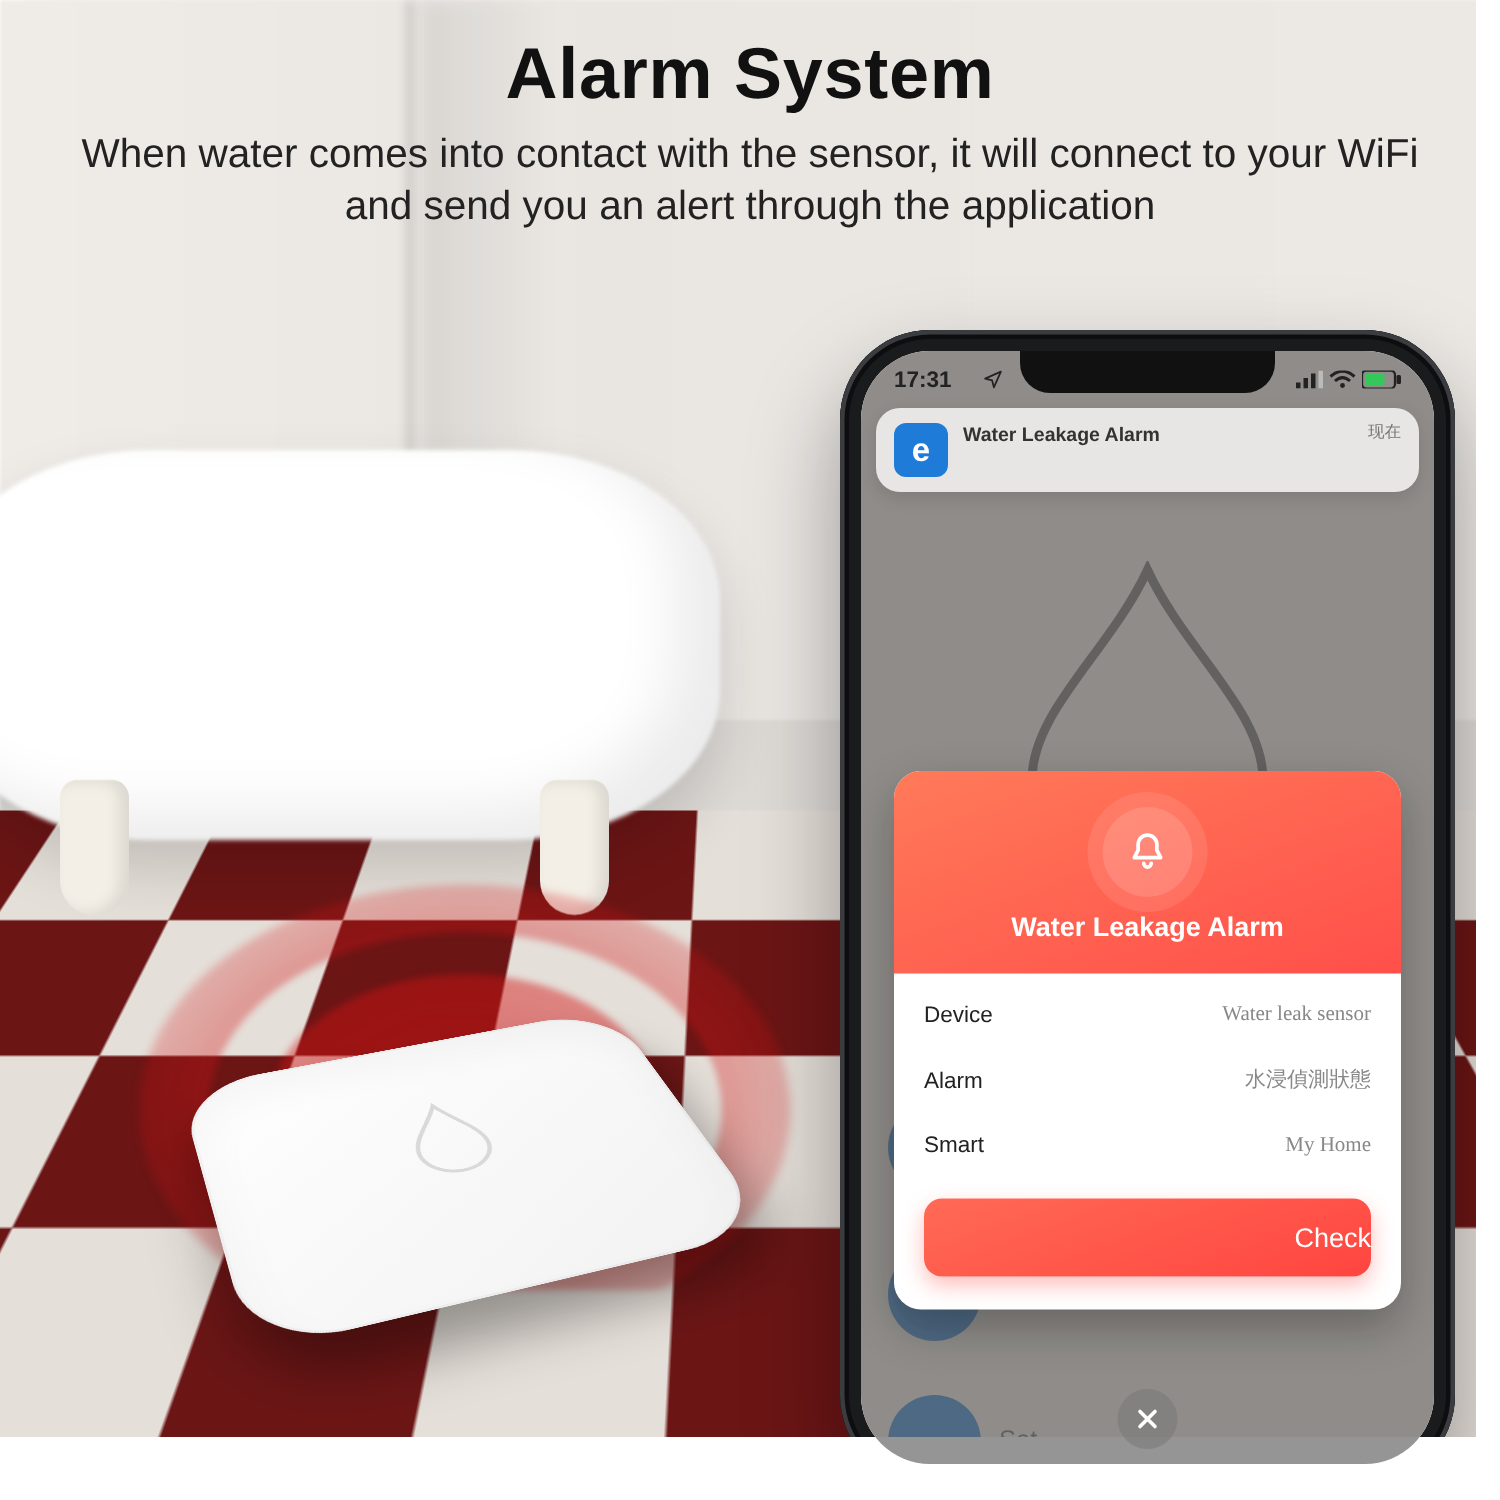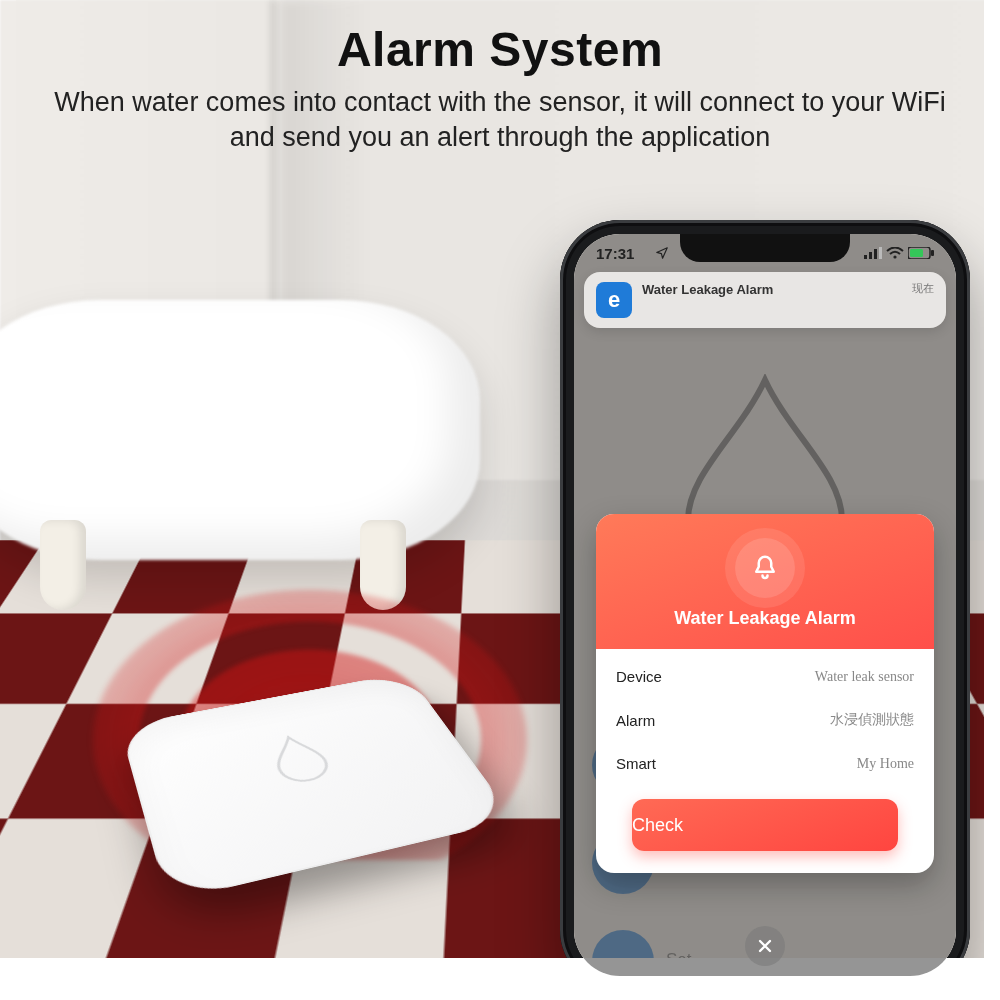--- a/index.html
+++ b/index.html
@@ -122,24 +122,24 @@
     display:flex; align-items:center; justify-content:center;
     box-shadow: 0 0 0 10px rgba(255,255,255,0.10);
   }
   .modal .mhead h3{ font-size:18px; font-weight:600;}
   .modal .rows{ padding: 6px 20px 4px;}
   .modal .row{ display:flex; justify-content:space-between; align-items:center; padding:13px 0; font-size:15px;}
   .modal .row + .row{ border-top:0;}
   .modal .row .k{ color:#222; font-weight:500;}
   .modal .row .v{ color:#888; font-size:14px;font-family:Liberation Serif, serif;}
   .modal .checkbtn{
-    margin:10px 36px 22px; height:52px; border-radius:12px;
+    margin:10px 20px 22px; height:52px; border-radius:12px;
     background: linear-gradient(160deg,#ff6a55,#ff4540);
     color:#fff; font-size:18px; font-weight:500;
-    display:flex; align-items:center; justify-content:flex-start;
+    display:flex; align-items:center; justify-content:flex-end;
     box-shadow: 0 6px 14px rgba(255,70,60,0.35);
     cursor:pointer;
   }
   .closebtn{
     position:absolute; left:50%; transform:translateX(-50%);
     top:692px;
     width:40px; height:40px; border-radius:50%;
     background: rgba(120,120,120,0.55);
     display:flex; align-items:center; justify-content:center;
     z-index:10; cursor:pointer;

